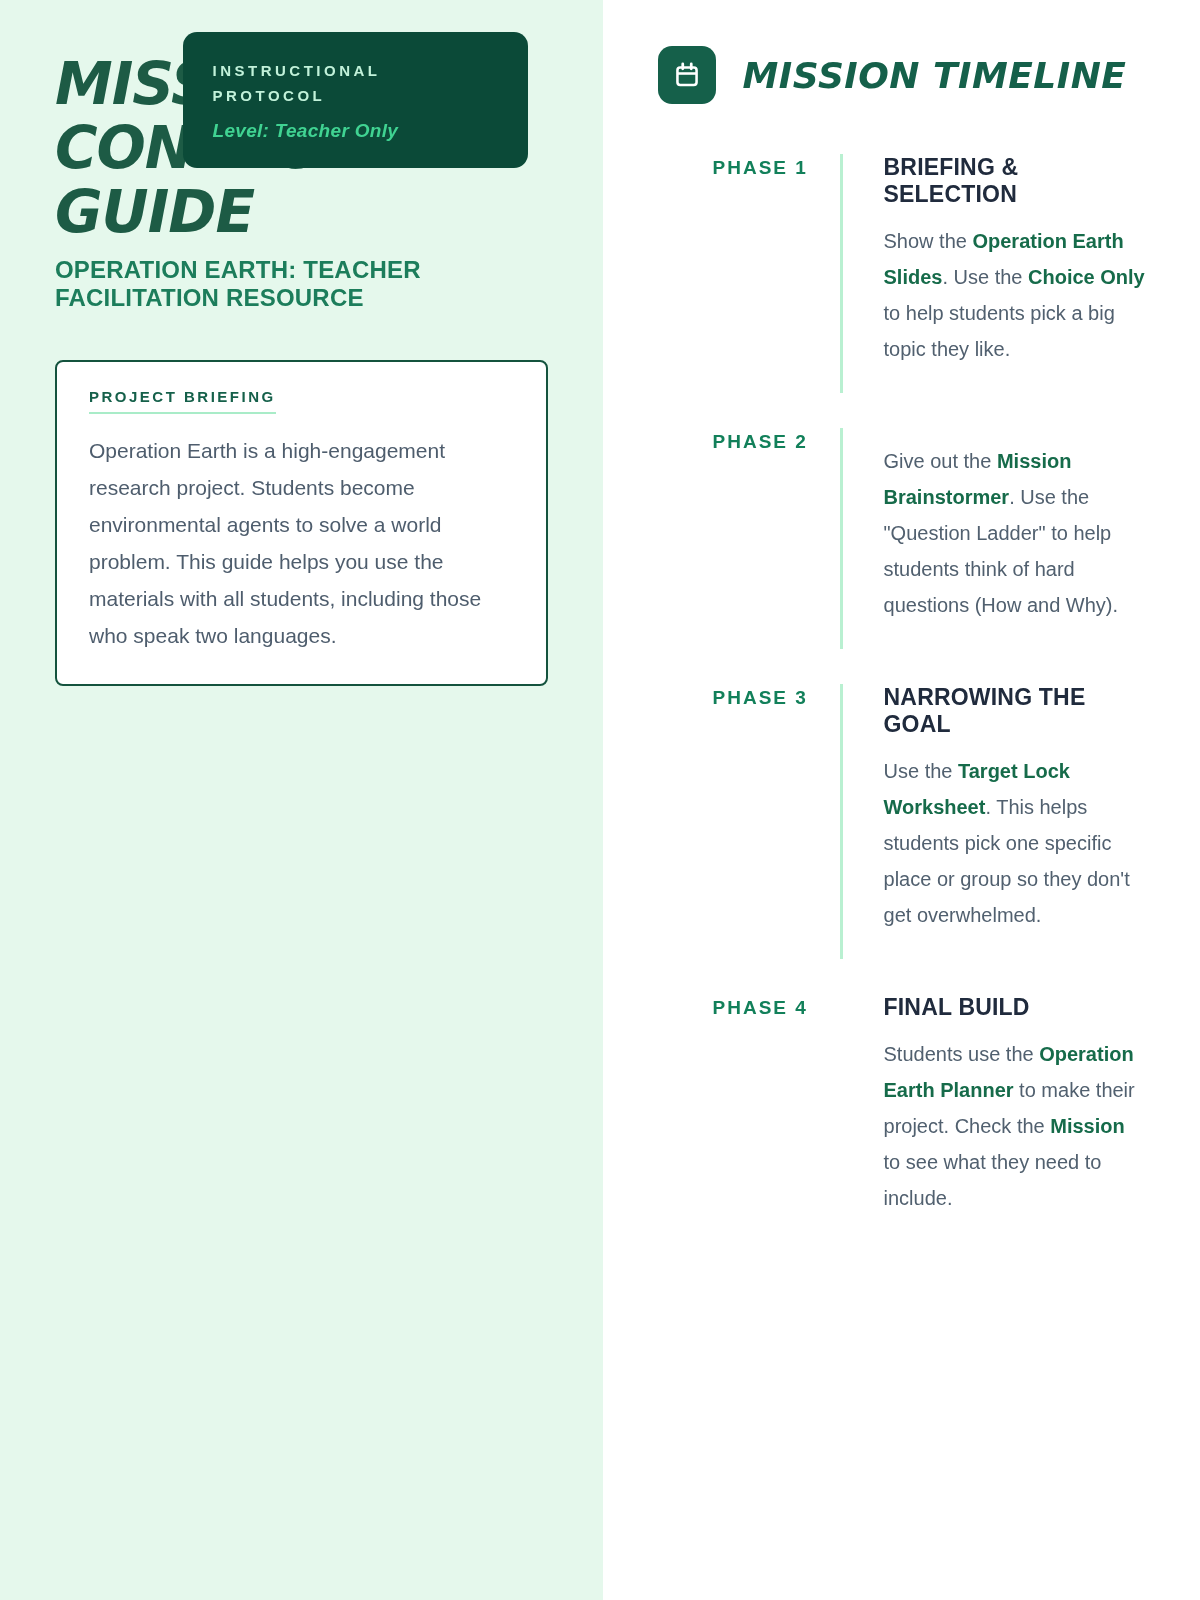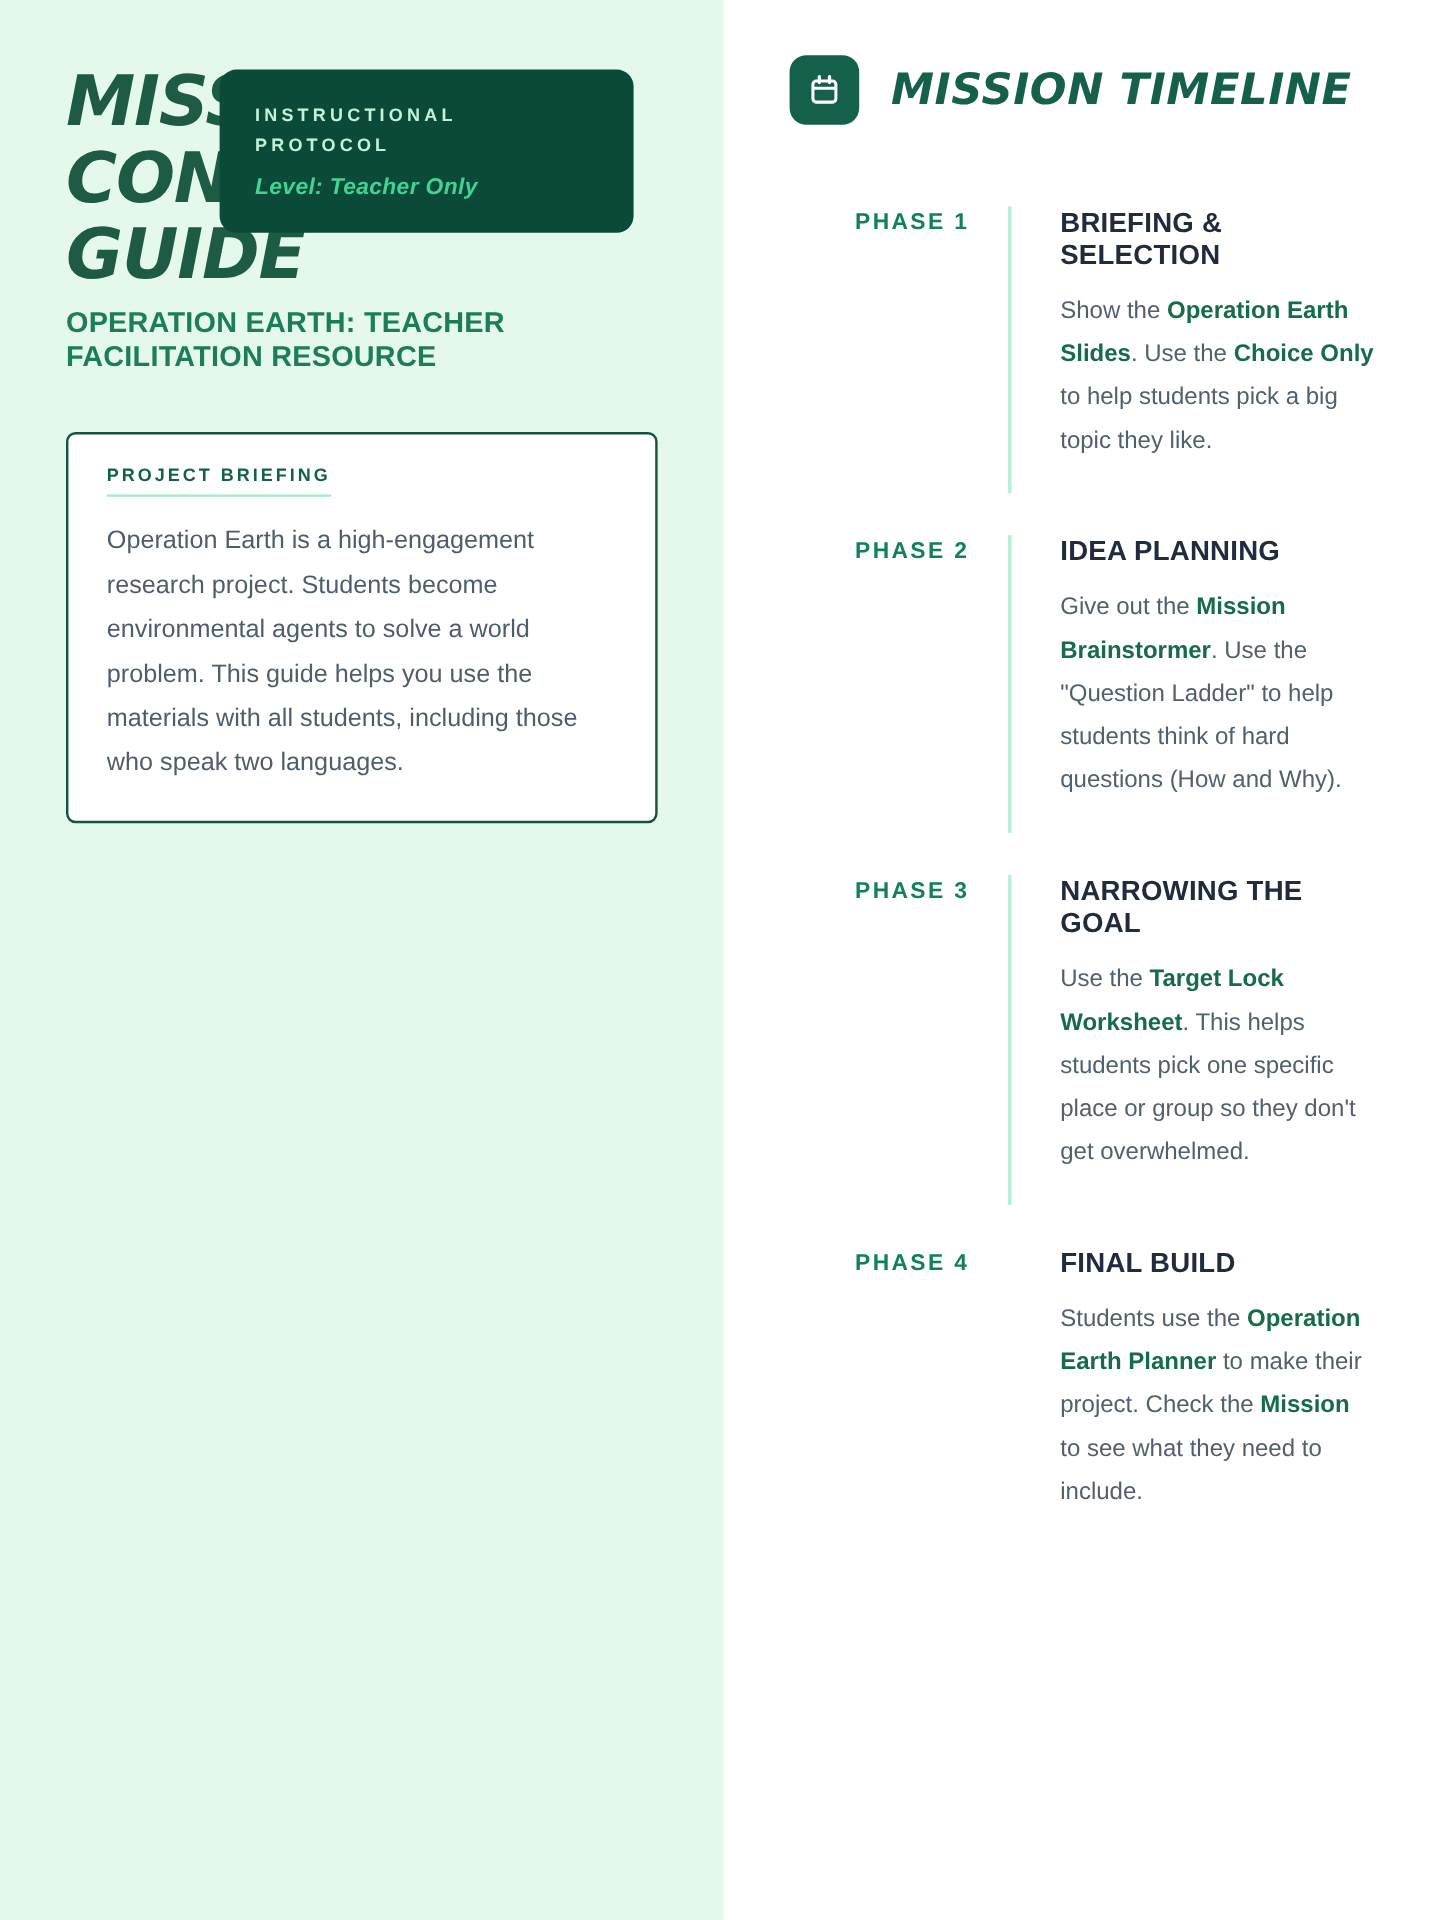--- a/index.html
+++ b/index.html
@@ -27,21 +27,21 @@
     font-family:"DejaVu Sans","Liberation Sans",sans-serif;
     font-weight:800;font-style:italic;
     font-size:58px;line-height:64px;letter-spacing:-1px;
     color:var(--c-title-green);text-transform:uppercase;
   }
   .subtitle{
     margin-top:12px;font-size:24px;font-weight:700;
     color:var(--c-subtitle-green);letter-spacing:0.2px;
   }
   .badge{
-    position:absolute;top:58px;right:75px;width:345px;
+    position:absolute;top:32px;right:75px;width:345px;
     background:var(--c-dark-green);border-radius:14px;
     padding:26px 30px;
   }
   .badge-label{
     color:var(--c-badge-label);font-size:15px;font-weight:700;
     letter-spacing:3.5px;line-height:25px;
   }
   .badge-level{
     margin-top:12px;color:var(--c-badge-level);
     font-size:19px;font-style:italic;font-weight:700;letter-spacing:0.3px;
@@ -69,21 +69,21 @@
   .section-icon{
     width:58px;height:58px;border-radius:14px;flex:none;
     background:var(--c-heading-green);
     display:flex;align-items:center;justify-content:center;
   }
   .section-title{
     font-family:"DejaVu Sans","Liberation Sans",sans-serif;
     font-size:36px;font-weight:800;font-style:italic;
     color:var(--c-heading-green);letter-spacing:0.5px;text-transform:uppercase;
   }
-  .phases{margin-top:68px;padding-left:55px;}
+  .phases{margin-top:50px;padding-left:55px;}
   .phase{display:flex;margin-bottom:35px;}
   .phase-label{
     width:127px;flex:none;padding-top:3px;
     font-size:19px;font-weight:800;letter-spacing:2px;
     color:var(--c-accent-green);
   }
   .phase-content{
     flex:1;max-width:885px;
     border-left:3px solid #b9f0d1;
     padding:0 0 26px 41px;
@@ -140,21 +140,20 @@
     <div class="phase-label">PHASE 1</div>
     <div class="phase-content">
       <div class="phase-title">BRIEFING &amp; SELECTION</div>
       <p class="phase-desc"><span>Show the </span><span class="doc-ref">Operation Earth Slides</span><span>. Use the </span><span class="doc-ref">Choice Only</span><span> to help students pick a big topic they like.</span></p>
     </div>
   </div>
 
   <div class="phase">
     <div class="phase-label">PHASE 2</div>
     <div class="phase-content">
-      <div class="phase-title">IDEA PLANNING</div>
       <p class="phase-desc"><span>Give out the </span><span class="doc-ref">Mission Brainstormer</span><span>. Use the "Question Ladder" to help students think of hard questions (How and Why).</span></p>
     </div>
   </div>
 
   <div class="phase">
     <div class="phase-label">PHASE 3</div>
     <div class="phase-content">
       <div class="phase-title">NARROWING THE GOAL</div>
       <p class="phase-desc"><span>Use the </span><span class="doc-ref">Target Lock Worksheet</span><span>. This helps students pick one specific place or group so they don't get overwhelmed.</span></p>
     </div>

